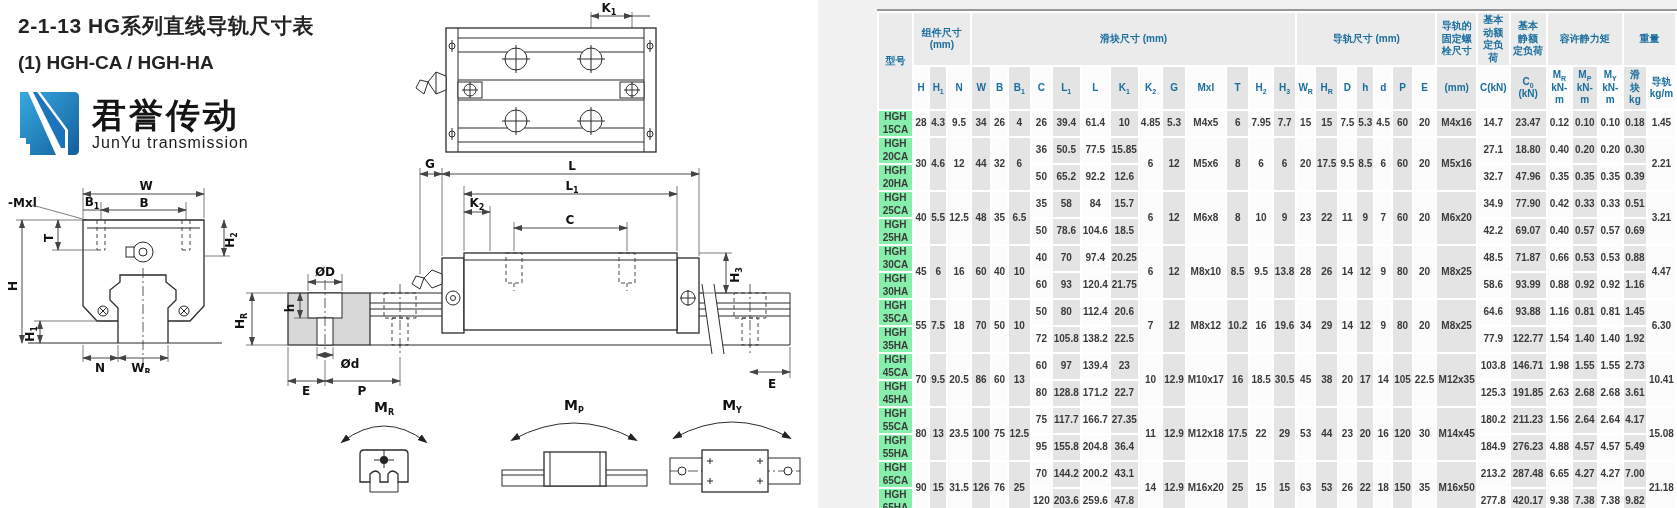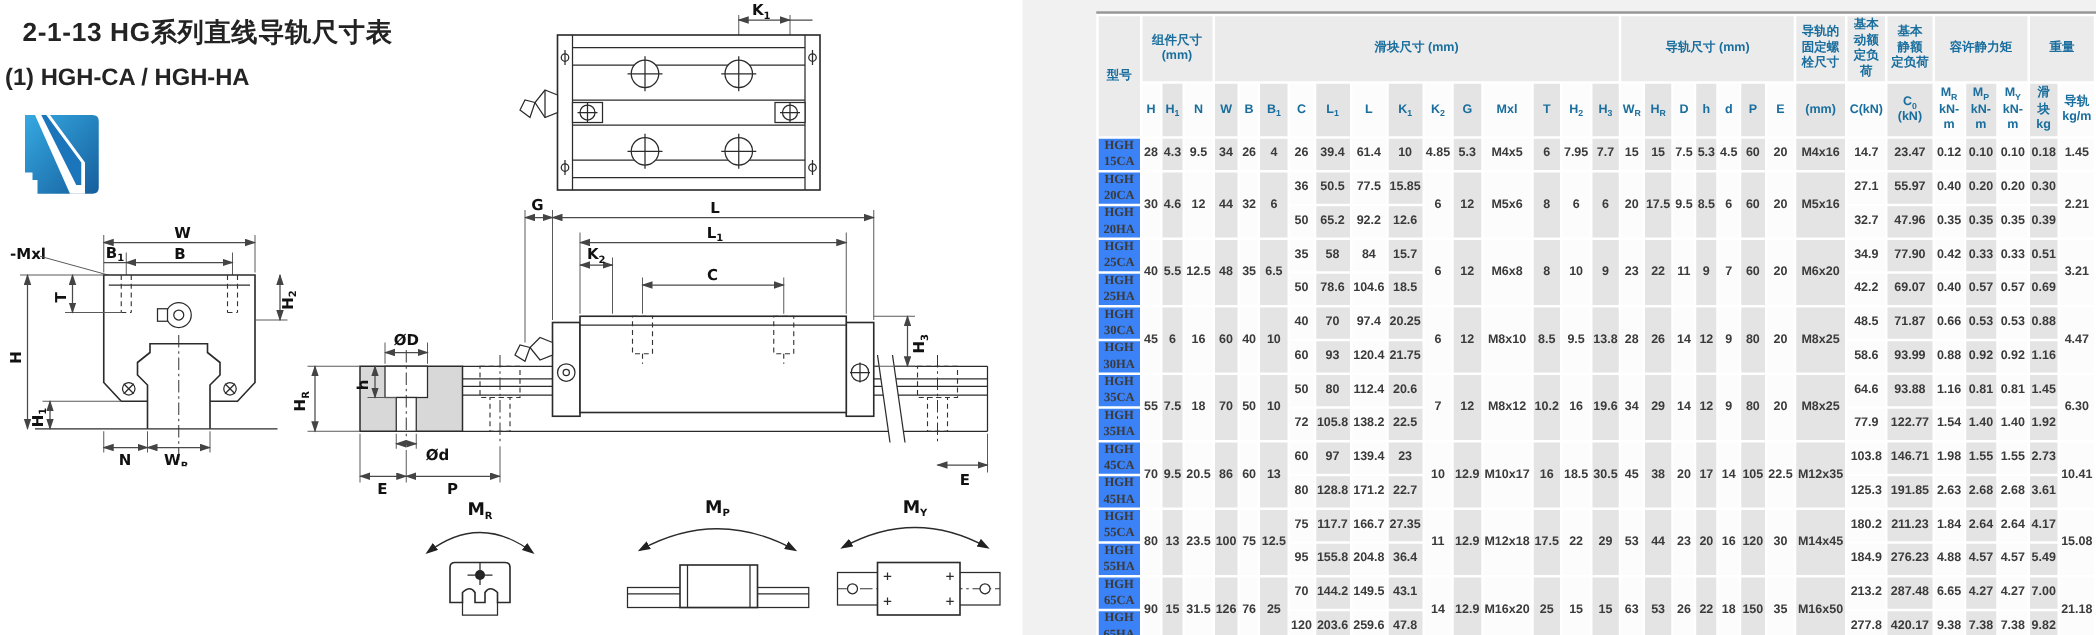--- a/index.html
+++ b/index.html
@@ -1,20 +1,20 @@
 <!DOCTYPE html>
 <html><head>
 <meta charset="utf-8">
 <style>
   html,body{margin:0;padding:0;}
   body{width:1677px;height:508px;position:relative;background:#fff;font-family:"Liberation Sans",sans-serif;overflow:hidden;}
   .abs{position:absolute;}
   
   #page-title{left:18px;top:12px;font-size:21px;font-weight:bold;color:#232323;letter-spacing:.5px;}
-  #page-subtitle{left:4px;top:52px;font-size:19px;font-weight:bold;color:#232323;}
+  #page-subtitle{left:18px;top:52px;font-size:19px;font-weight:bold;color:#232323;}
   #logo{left:16px;top:92px;display:flex;align-items:flex-start;}
   #logo-text-cn{font-size:34px;font-weight:bold;color:#151515;letter-spacing:3px;line-height:1;margin-top:6px;}
   #logo-text-en{font-size:16px;color:#1c1c1c;letter-spacing:1px;margin-top:2px;}
   
   svg .oln{stroke:#2b2b2b;stroke-width:1.3;fill:none;}
   svg .oln2{stroke:#2b2b2b;stroke-width:1;fill:none;}
   svg .fillw{fill:#fff;}
   svg .dim{stroke:#4a4a4a;stroke-width:1;fill:none;}
   svg .ext{stroke:#5a5a5a;stroke-width:.8;fill:none;}
   svg .dsh{stroke:#333;stroke-width:.9;stroke-dasharray:4 3;fill:none;}
@@ -22,21 +22,21 @@
   svg .dtxt{font-family:"DejaVu Sans",sans-serif;font-size:12px;font-weight:600;fill:#111;}
   svg .sub{font-size:8px;}
   
   #table-panel{left:818px;top:0;width:859px;height:508px;background:#f1f1f2;}
   table.dim-table{border-collapse:separate;border-spacing:2px;background:#fff;border-top:2px solid #979797;border-bottom:2px solid #979797;table-layout:fixed;position:absolute;left:59px;top:9px;}
   table.dim-table th,table.dim-table td{padding:0 1px;font-size:10px;text-align:center;vertical-align:middle;white-space:pre-line;line-height:1.25;overflow:hidden;}
   table.dim-table thead th{color:#196e9e;font-weight:bold;}
   table.dim-table thead tr.hr1 th{height:52px;}
   table.dim-table thead tr.hr2 th{height:42px;}
   table.dim-table tbody td{height:24px;color:#3a3a3a;font-weight:600;}
-  td.c-model{background:#3b82f6;text-align:left;padding-left:6px;color:#2d2d2d;font-weight:700;white-space:nowrap;font-family:Liberation Serif, serif;}
+  td.c-model{background:#86efac;text-align:left;padding-left:6px;color:#2d2d2d;font-weight:700;white-space:nowrap;}
   .c-w{background:#fcfcfc;}
   .c-g{background:#e4e4e4;}
   .gh{background:#ebebeb;}
   sub{font-size:7px;line-height:0;}
 </style>
 </head>
 <body>
 
 <div class="abs" id="page-title">2-1-13 HG系列直线导轨尺寸表</div>
 <div class="abs" id="page-subtitle">(1) HGH-CA / HGH-HA</div>
@@ -48,20 +48,24 @@
         <stop offset="0" stop-color="#36a9e1"></stop>
           <stop offset="1" stop-color="#155e9c"></stop>
       </linearGradient>
     </defs>
     <path d="M4,0 H58 Q63,0 63,5 V58 Q63,63 58,63 H14 V52 H4 Z" fill="url(#lg)"></path>
     <path d="M12,0 L24,0 L52,38 L52,63 L40,63 Z" fill="#fff"></path>
     <path d="M17,0 L21,0 L49,38 L49,56 L45,56 Z" fill="#1b75bb"></path>
     <path d="M0,8 L8,0 L10,0 L10,46 L0,46 Z" fill="#fff" opacity="0"></path>
     <rect x="0" y="46" width="10" height="17" fill="#fff"></rect>
   </svg>
+  <div style="margin-left:12px;">
+    <div id="logo-text-cn">君誉传动</div>
+    <div id="logo-text-en">JunYu transmission</div>
+  </div>
 </div>
 
 <svg class="abs" style="left:398px;top:2px;" width="290" height="160" viewBox="0 0 290 160">
   <defs>
       <marker id="arA" markerWidth="9" markerHeight="8" refX="8" refY="3" orient="auto-start-reverse">
         <path d="M0,0L9,3L0,6z" fill="#444"></path>
       </marker>
     </defs>
 
   <line class="ext" x1="193" y1="10" x2="193" y2="52"></line>
@@ -505,21 +509,21 @@
           <td class="c-g" rowspan="2">6</td>
           <td class="c-w" rowspan="2">20</td>
           <td class="c-g" rowspan="2">17.5</td>
           <td class="c-w" rowspan="2">9.5</td>
           <td class="c-g" rowspan="2">8.5</td>
           <td class="c-w" rowspan="2">6</td>
           <td class="c-g" rowspan="2">60</td>
           <td class="c-w" rowspan="2">20</td>
           <td class="c-g" rowspan="2">M5x16</td>
           <td class="c-w">27.1</td>
-          <td class="c-g">55.97</td>
+          <td class="c-g">18.80</td>
           <td class="c-w">0.40</td>
           <td class="c-g">0.20</td>
           <td class="c-w">0.20</td>
           <td class="c-g">0.30</td>
           <td class="c-w" rowspan="2">2.21</td>
         </tr>
         <tr>
           <td class="c-model">HGH 20HA</td>
           <td class="c-w">50</td>
           <td class="c-g">65.2</td>
@@ -741,21 +745,21 @@
           <td class="c-w" rowspan="2">53</td>
           <td class="c-g" rowspan="2">44</td>
           <td class="c-w" rowspan="2">23</td>
           <td class="c-g" rowspan="2">20</td>
           <td class="c-w" rowspan="2">16</td>
           <td class="c-g" rowspan="2">120</td>
           <td class="c-w" rowspan="2">30</td>
           <td class="c-g" rowspan="2">M14x45</td>
           <td class="c-w">180.2</td>
           <td class="c-g">211.23</td>
-          <td class="c-w">1.84</td>
+          <td class="c-w">1.56</td>
           <td class="c-g">2.64</td>
           <td class="c-w">2.64</td>
           <td class="c-g">4.17</td>
           <td class="c-w" rowspan="2">15.08</td>
         </tr>
         <tr>
           <td class="c-model">HGH 55HA</td>
           <td class="c-w">95</td>
           <td class="c-g">155.8</td>
           <td class="c-w">204.8</td>
@@ -770,21 +774,21 @@
         <tr>
           <td class="c-model">HGH 65CA</td>
           <td class="c-w" rowspan="2">90</td>
           <td class="c-g" rowspan="2">15</td>
           <td class="c-w" rowspan="2">31.5</td>
           <td class="c-g" rowspan="2">126</td>
           <td class="c-w" rowspan="2">76</td>
           <td class="c-g" rowspan="2">25</td>
           <td class="c-w">70</td>
           <td class="c-g">144.2</td>
-          <td class="c-w">149.5</td>
+          <td class="c-w">200.2</td>
           <td class="c-g">43.1</td>
           <td class="c-w" rowspan="2">14</td>
           <td class="c-g" rowspan="2">12.9</td>
           <td class="c-w" rowspan="2">M16x20</td>
           <td class="c-g" rowspan="2">25</td>
           <td class="c-w" rowspan="2">15</td>
           <td class="c-g" rowspan="2">15</td>
           <td class="c-w" rowspan="2">63</td>
           <td class="c-g" rowspan="2">53</td>
           <td class="c-w" rowspan="2">26</td>

